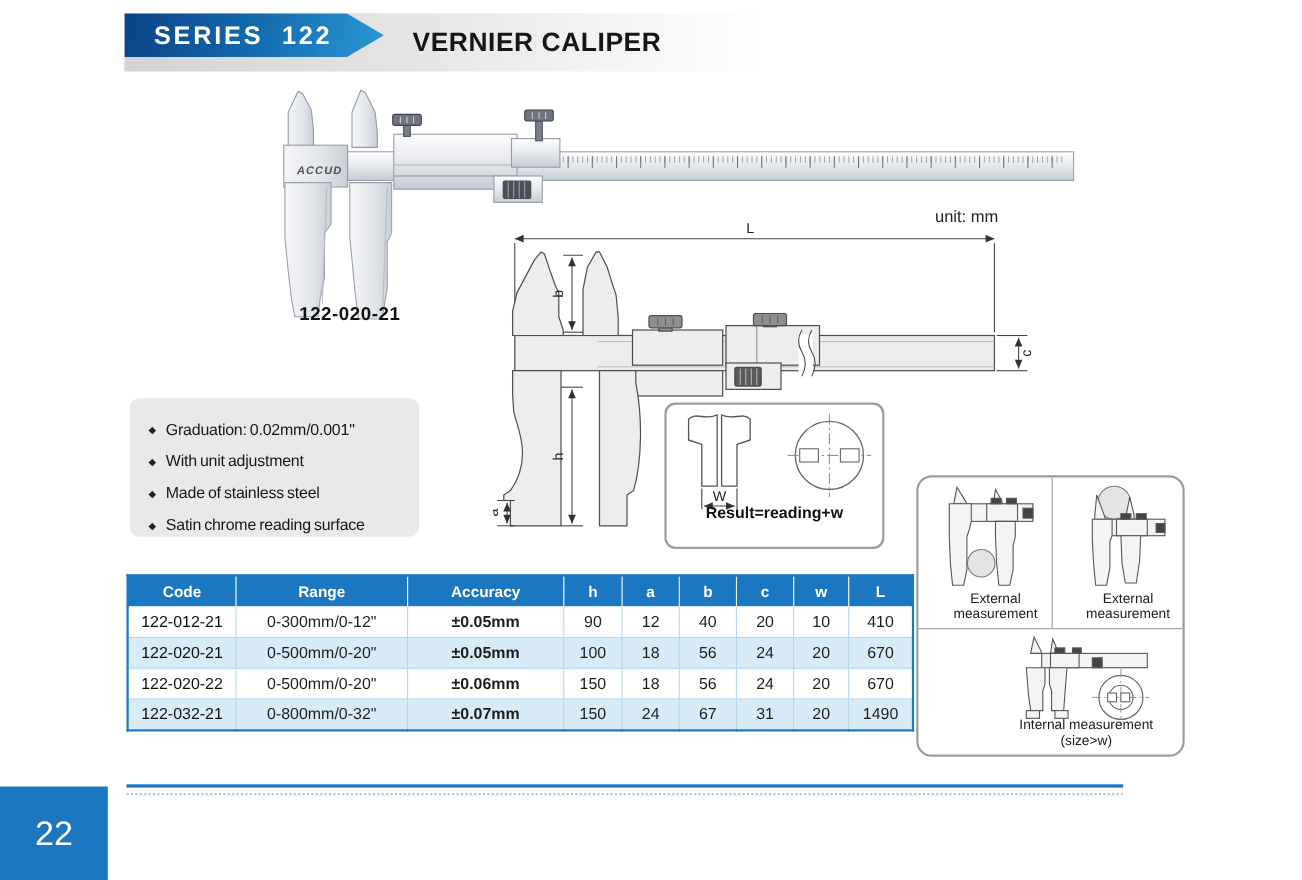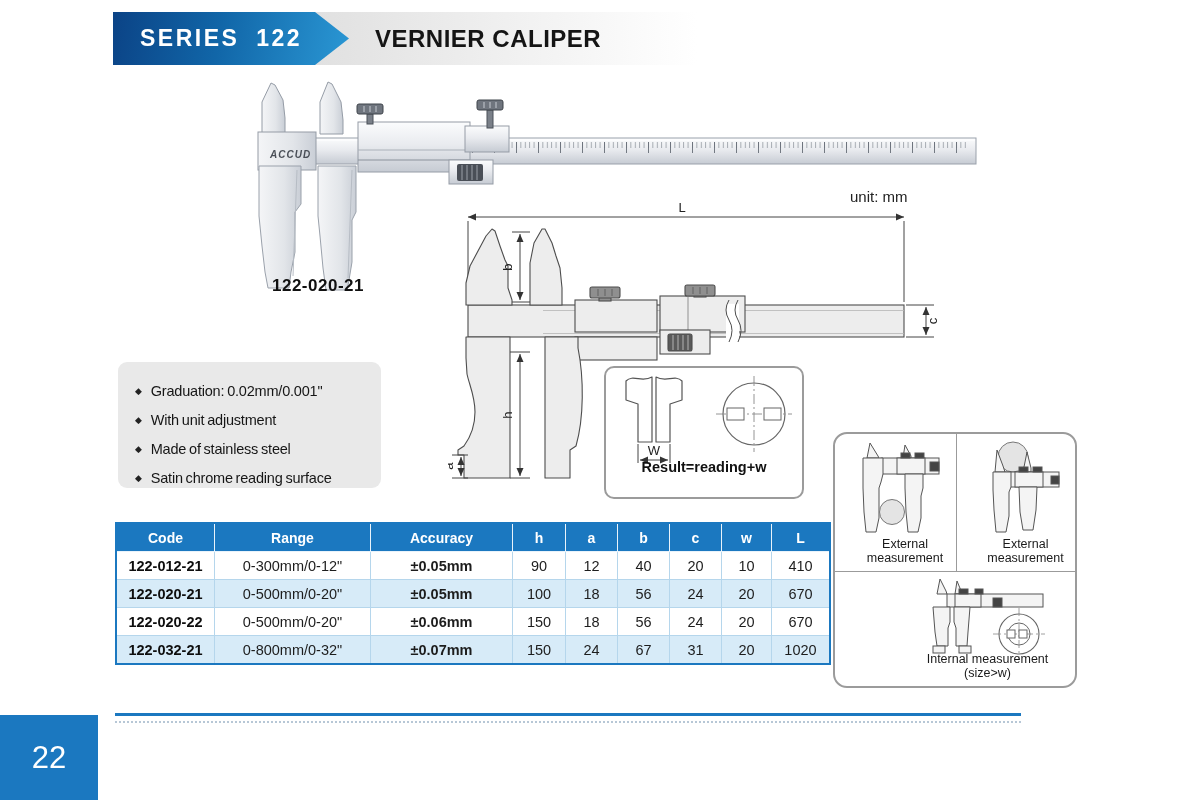--- a/index.html
+++ b/index.html
@@ -3,21 +3,21 @@
 <meta charset="utf-8">
 <style>
   html,body{margin:0;padding:0;background:#fff;}
   body{width:1184px;height:800px;position:relative;overflow:hidden;
        font-family:"Liberation Sans",sans-serif;-webkit-font-smoothing:antialiased;}
   #page{position:absolute;inset:0;}
 
   
   .banner{position:absolute;left:113px;top:12px;width:584px;height:53px;
           background:linear-gradient(to right,#d3d3d3 0%,#e3e3e3 40%,#f6f6f6 80%,#ffffff 100%);}
-  .banner-arrow{position:absolute;left:0;top:0;width:236px;height:53px;
+  .banner-arrow{position:absolute;left:0;top:0;width:236px;height:40px;
           background:linear-gradient(100deg,#0b4386 0%,#1166a8 45%,#2a97d4 100%);
           clip-path:polygon(0 0,202px 0,236px 50%,202px 100%,0 100%);
           display:flex;align-items:center;box-sizing:border-box;padding-left:27px;}
   .banner-series{color:#fff;font-size:23px;font-weight:bold;letter-spacing:2.5px;word-spacing:8px;}
   .banner-title{position:absolute;left:262px;top:0;height:53px;display:flex;align-items:center;
           color:#151515;font-size:24px;font-weight:bold;letter-spacing:.5px;}
 
   
   .product-svg{position:absolute;left:256px;top:76px;}
   .model-label{position:absolute;left:272px;top:276px;font-size:17px;font-weight:bold;
@@ -56,21 +56,21 @@
   .meas-cell.bot svg{top:2px;}
 
   
   .spec-table{position:absolute;left:115px;top:522px;border-collapse:collapse;table-layout:fixed;
           border:2px solid var(--accent-blue,#1b78c0);}
   .spec-table th{background:var(--table-header,#1b78c0);color:#fff;font-size:14px;font-weight:bold;
           height:27px;border:1px solid #e9f3fb;border-top:none;text-align:center;padding:0;}
   .spec-table td{font-size:14.5px;color:#1d1d1d;text-align:center;height:27px;padding:0;
           border:1px solid #b5d6ec;background:#fff;}
   .spec-table tr.alt td{background:var(--row-alt,#d7ebf8);}
-  .spec-table td.c0{font-weight:bold;color:#0e0e0e;font-size:14.5px;}
+  .spec-table td.c0{font-weight:normal;color:#0e0e0e;font-size:14.5px;}
   .c0{width:97px;margin-left:47px;} .c1{width:155px;} .c2{width:141px;font-weight:bold;} .c3{width:52px;} .c4{width:51px;}
   .c5{width:51px;} .c6{width:51px;} .c7{width:49px;} .c8{width:57px;}
 
   
   .footer-line{position:absolute;left:115px;top:713px;width:906px;height:3px;
           background:var(--accent-blue,#1b78c0);}
   .footer-dots{position:absolute;left:115px;top:721px;width:906px;height:0;
           border-top:2px dotted #b7c7d6;}
   .page-box{position:absolute;left:0;top:715px;width:98px;height:85px;
           background:var(--accent-blue,#1b78c0);display:flex;align-items:center;justify-content:center;
@@ -423,21 +423,21 @@
         </tr>
         <tr class="alt">
           <td class="c0">122-032-21</td>
           <td class="c1">0-800mm/0-32"</td>
           <td class="c2">±0.07mm</td>
           <td class="c3">150</td>
           <td class="c4">24</td>
           <td class="c5">67</td>
           <td class="c6">31</td>
           <td class="c7">20</td>
-          <td class="c8">1020</td>
+          <td class="c8">1490</td>
         </tr>
       </tbody>
   </table>
 
   <div class="footer-line"></div>
   <div class="footer-dots"></div>
   <div class="page-box">
     <span class="page-num">22</span>
   </div>
 

